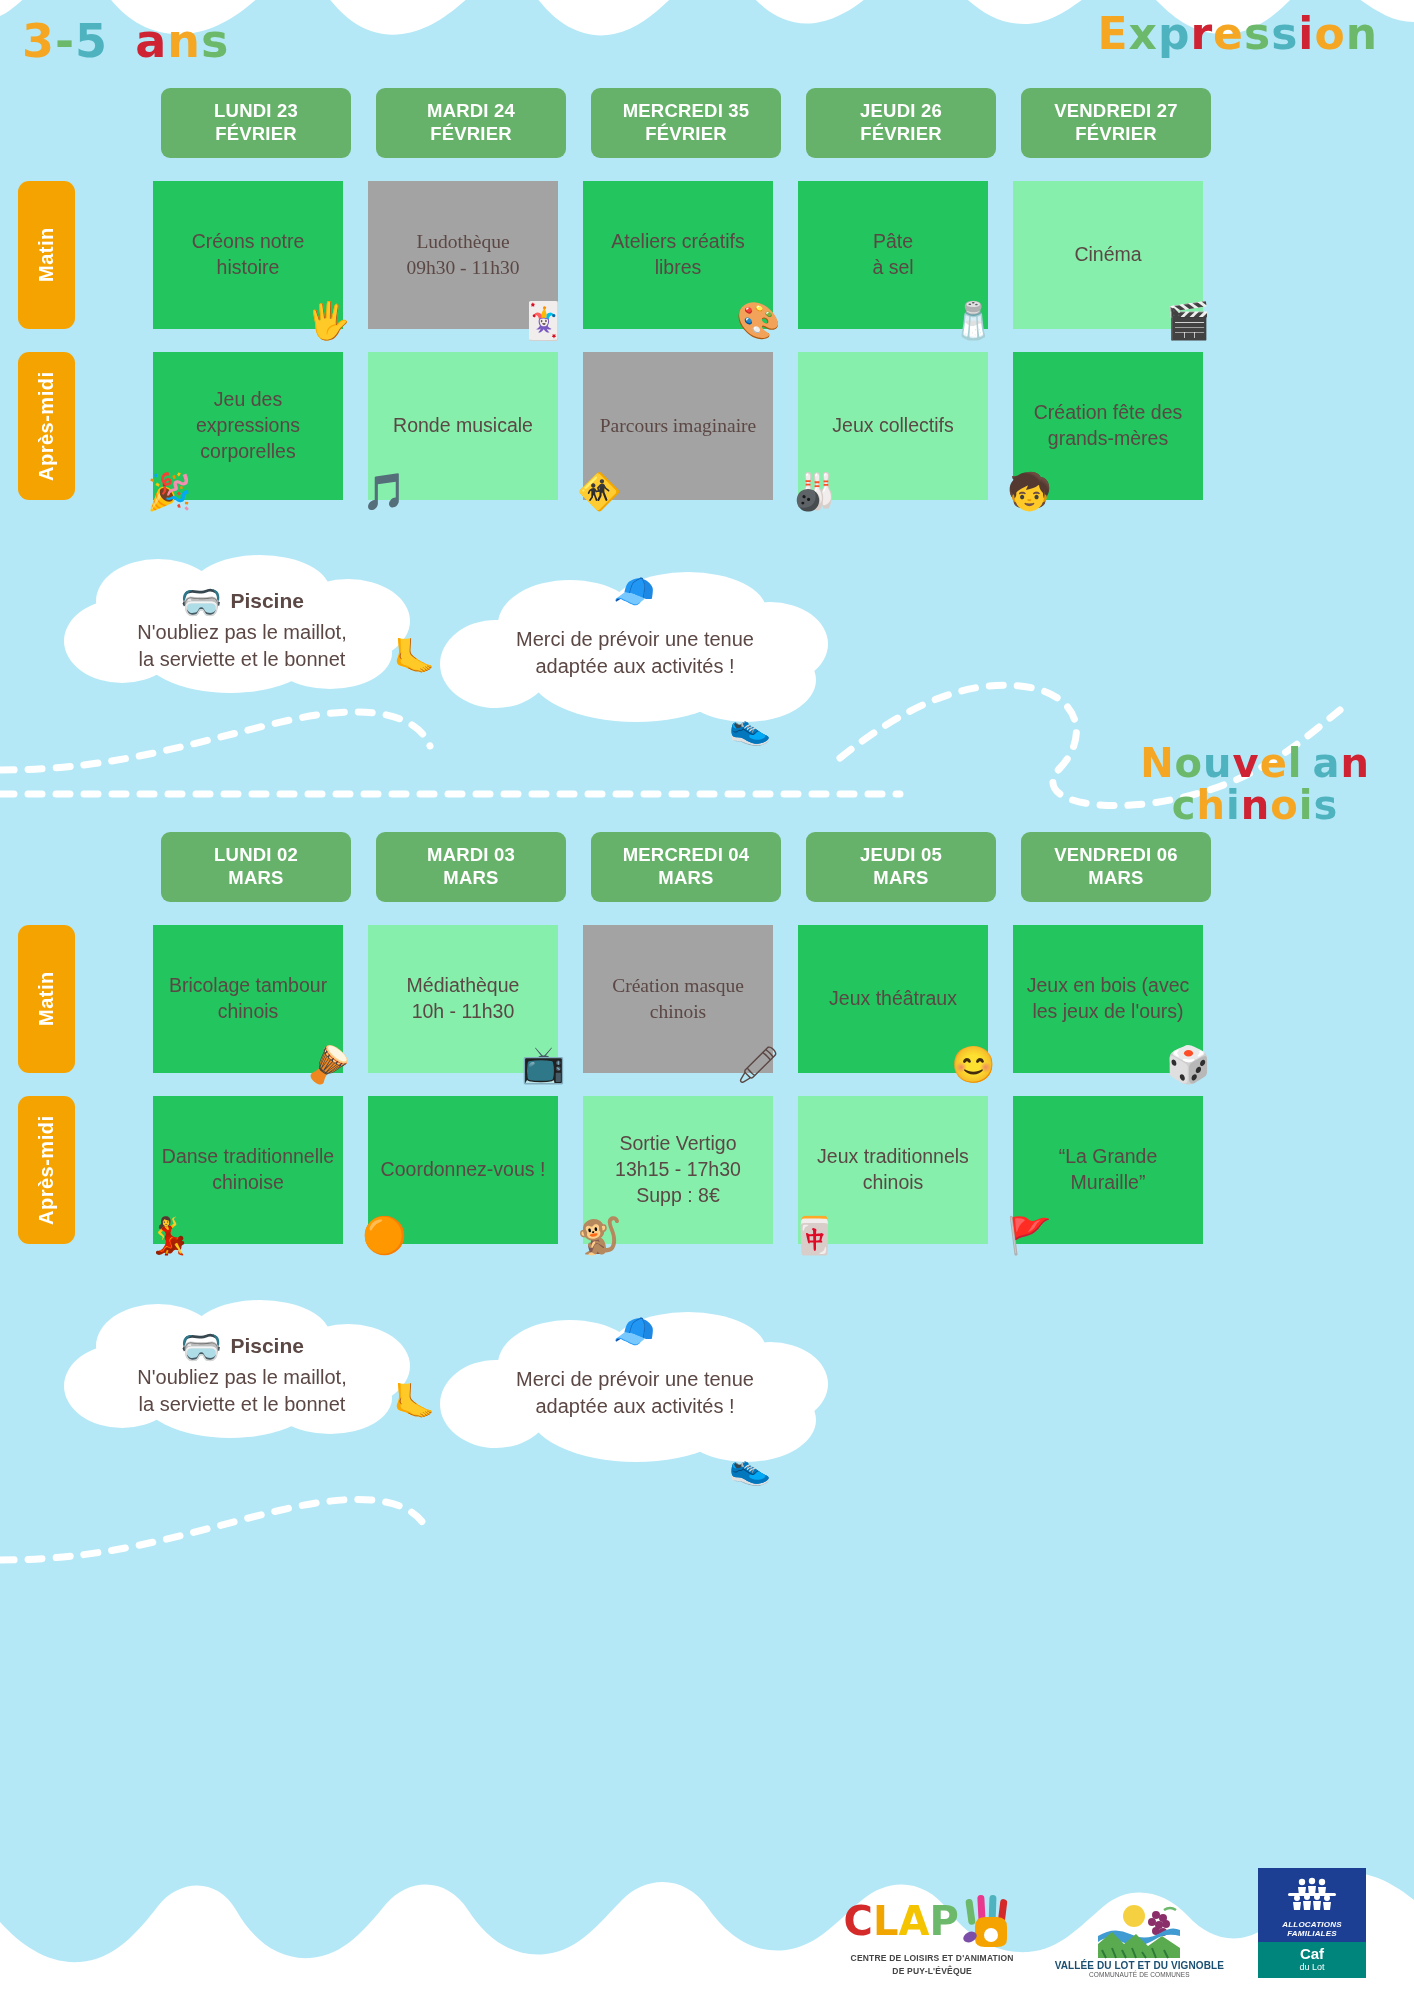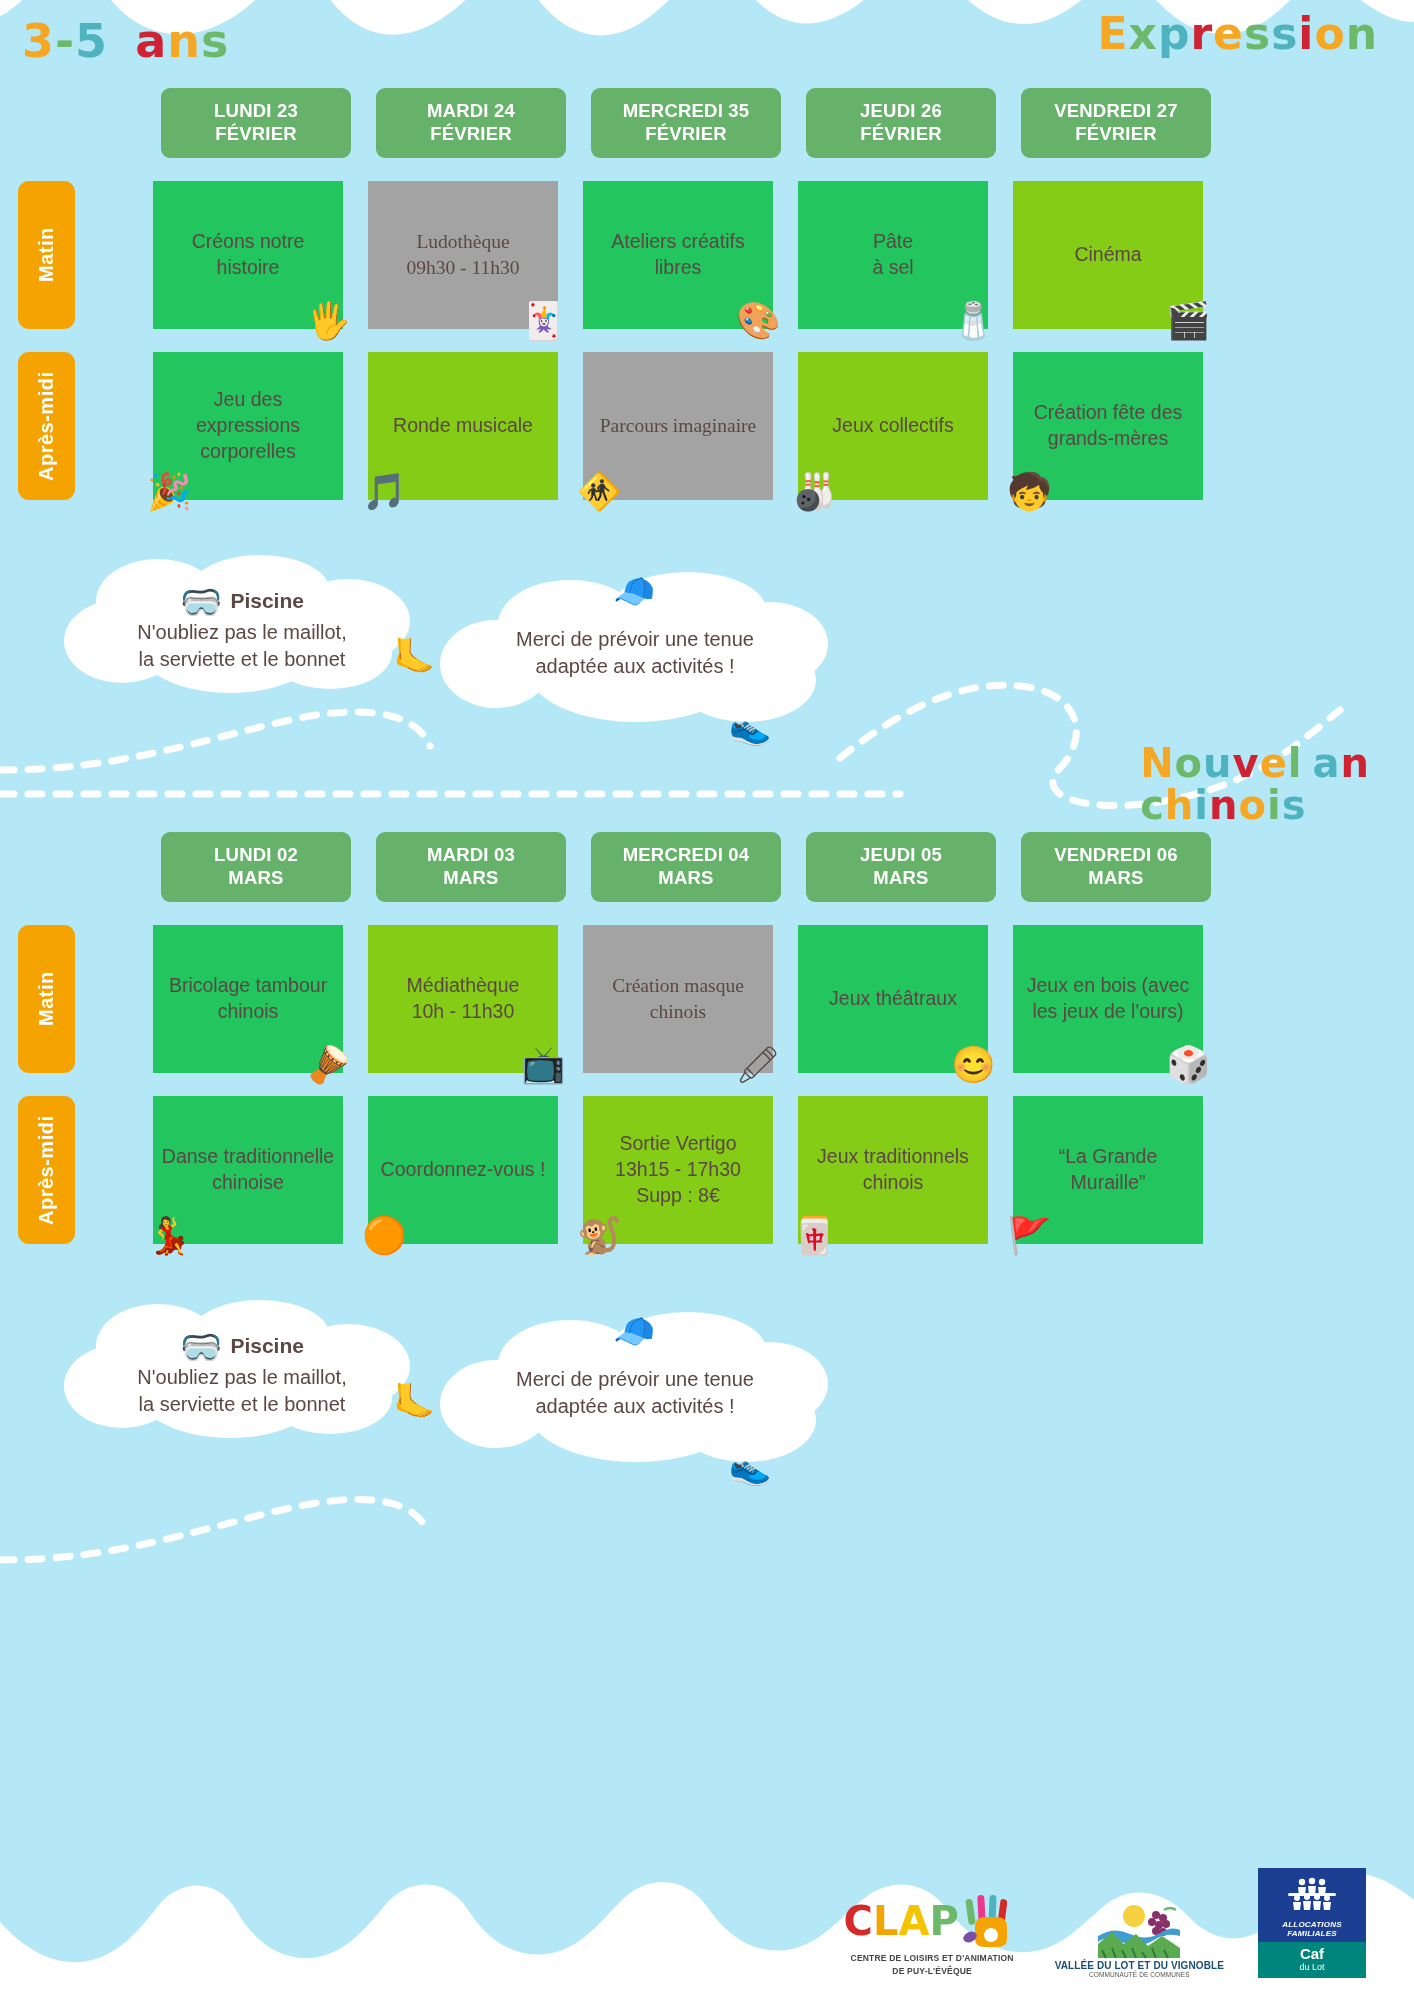--- a/index.html
+++ b/index.html
@@ -25,21 +25,21 @@
   .title-kids {
     position: absolute; z-index: 6;
     font-family: "DejaVu Sans", sans-serif;
     font-weight: bold; letter-spacing: 1px;
     white-space: nowrap;
   }
   .title-kids span { display: inline-block; }
   #title-age { top: 14px; left: 22px; font-size: 46px; }
   #title-theme { top: 8px; right: 36px; font-size: 44px; }
   #title-nouvel {
-    top: 742px; right: 44px; font-size: 40px; text-align: left;
+    top: 742px; right: 44px; font-size: 40px; text-align: center;
     line-height: 1.05;
   }
   .tk-o { color: #f5a623; }   
   .tk-g { color: #6cb96b; }   
   .tk-t { color: #4fb3bf; }   
   .tk-r { color: #cf2233; }   
 
   
   .week { position: absolute; left: 0; width: 1414px; z-index: 4; }
   #week-1 { top: 88px; }
@@ -85,21 +85,21 @@
     height: 148px;
     padding: 10px 8px;
     display: flex; align-items: center; justify-content: center;
     text-align: center;
     color: #5b4744;
     font-size: 19.5px; line-height: 1.33;
     font-family: "Liberation Sans", sans-serif;
   }
   .cell .cell-text { width: 100%; }
   .c-yellow { background: #22c55e; }
-  .c-green  { background: #84cc16; }
+  .c-green  { background: #86efac; }
   .c-pink   { background: #a3a3a3; font-family: Liberation Serif, serif; }
 
   .cell-emoji {
     position: absolute;
     font-size: 36px;
     line-height: 1;
     bottom: -10px; right: -8px;
     z-index: 5;
   }
   .cell-emoji.left { left: -6px; right: auto; }

